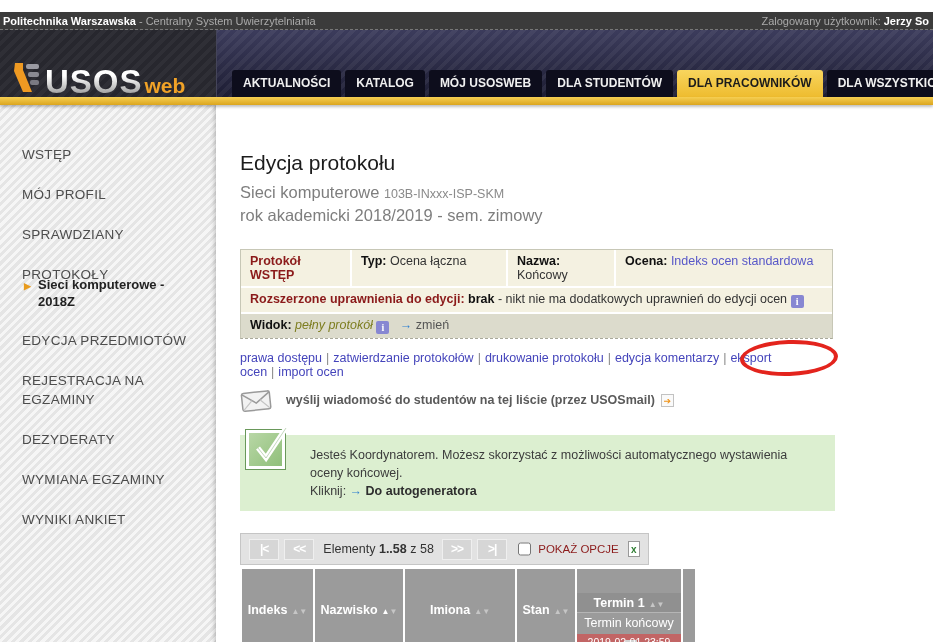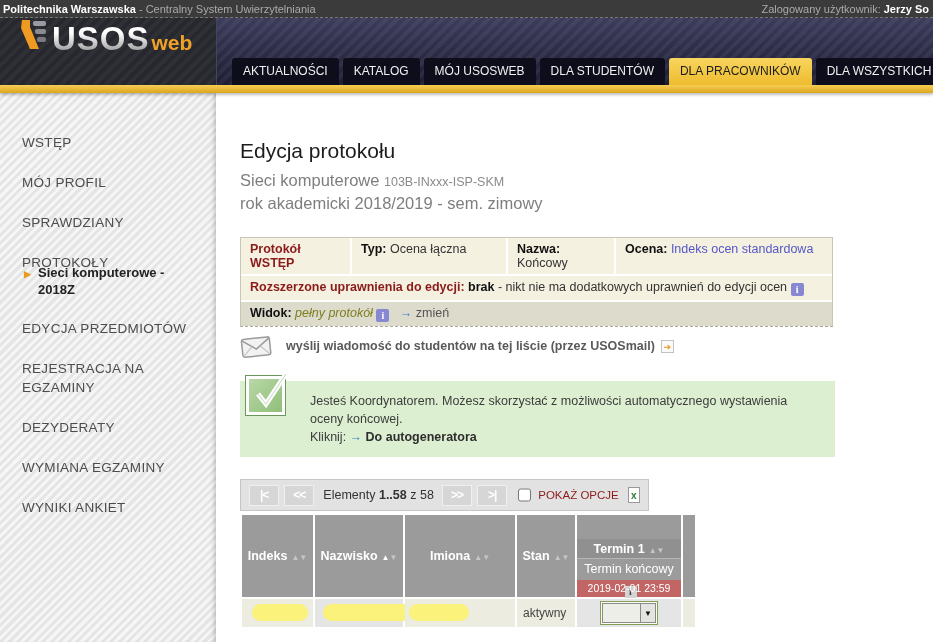--- a/index.html
+++ b/index.html
@@ -2,43 +2,43 @@
 <html><head>
 <meta charset="utf-8">
 <style>
   * { margin:0; padding:0; box-sizing:border-box; }
   html,body { width:933px; height:642px; overflow:hidden; background:#fff;
     font-family:"Liberation Sans", sans-serif; }
 
   
   .topbar { height:18px; background:#3b3b3b; color:#aaa; font-size:11px;
     display:flex; justify-content:space-between; align-items:center;
-    padding:0 4px 0 3px; border-bottom:1px dashed #777; }
+    padding:0 4px 0 3px; border-bottom:1px dashed #777;margin-top:12px; }
   .topbar b { color:#fff; font-weight:bold; }
   .topbar .right { white-space:nowrap; }
 
   
   .header { position:relative; height:67px;
     background:linear-gradient(#3c3c5c,#1d1d33);
   }
   .header::before { content:""; position:absolute; inset:0;
     background:repeating-linear-gradient(135deg, rgba(255,255,255,.05) 0 4px, transparent 4px 8px); }
   .logoarea { position:absolute; left:0; top:0; width:217px; height:67px;
     background:#27272e;
     background-image:repeating-linear-gradient(135deg, rgba(255,255,255,.04) 0 4px, transparent 4px 8px);
-    border-right:1px solid #44445a; display:flex; align-items:flex-start; padding-left:19px; }
+    border-right:1px solid #44445a; display:flex; align-items:flex-end; padding-left:12px; }
   .logo { display:flex; align-items:flex-end; }
   .logo-glyph { width:30px; height:36px; position:relative; margin-right:3px; }
   .logo-usos { font-size:33px; font-weight:bold; line-height:30px; letter-spacing:1px;
     background:linear-gradient(#ffffff 30%,#8f8f8f); -webkit-background-clip:text;
     background-clip:text; color:transparent; }
   .logo-web { font-size:21px; font-weight:bold; color:#f0a227; line-height:23px; margin-left:2px; }
   .tabs { position:absolute; left:232px; bottom:0; display:flex; gap:4px; }
   .tab { height:27px; line-height:27px; padding:0 11px; background:#0d0d1c; color:#f0f0f0;
-    font-size:12px; font-weight:normal; white-space:nowrap; border-radius:3px 3px 0 0;
+    font-size:12px; font-weight:bold; white-space:nowrap; border-radius:3px 3px 0 0;
     cursor:pointer; }
   .tab.active { background:linear-gradient(#f8d55e,#eebc2f); color:#1c1c1c; }
   .yellowbar { height:8px; background:linear-gradient(#f6cf53,#dba51e);
     box-shadow:0 2px 3px rgba(0,0,0,.25); position:relative; z-index:5; }
 
   
   .content { display:flex; height:549px; }
   .sidebar { width:216px; background:#ececec;
     background-image:repeating-linear-gradient(135deg, rgba(255,255,255,.5) 0 3px, rgba(0,0,0,.03) 3px 6px);
     box-shadow:inset -4px 0 5px -3px rgba(0,0,0,.25); padding:40px 0 0 22px; flex-shrink:0; }
@@ -233,20 +233,24 @@
         <div class="pcell">
           <span class="blab">Widok:</span>
           <span class="olive">pełny protokół</span>
           <span class="iicon">i</span>
           &nbsp;&nbsp;<span class="bluearrow">→</span>
           <a class="plink gray">zmień</a>
         </div>
       </div>
     </div>
 
+    <div class="actions">
+      <a>prawa dostępu</a><span class="sep">|</span><a>zatwierdzanie protokołów</a><span class="sep">|</span><a>drukowanie protokołu</a><span class="sep">|</span><a>edycja komentarzy</a><span class="sep">|</span><a>eksport ocen</a><span class="sep">|</span><a>import ocen</a>
+      <div class="red-ellipse"></div>
+    </div>
 
     <div class="mailrow">
       <span class="mail-icon">
         <svg width="34" height="26" viewBox="0 0 34 26">
           <rect x="2" y="5" width="28" height="18" rx="2" fill="#f2f2f2" stroke="#9a9a9a" stroke-width="1.5"></rect>
           <path d="M2 6 L16 16 L30 6" fill="none" stroke="#9a9a9a" stroke-width="1.5"></path>
           <path d="M3 22 L12 13 M29 22 L20 13" fill="none" stroke="#c5c5c5" stroke-width="1.2"></path>
         </svg>
       </span>
       <span class="txt">wyślij wiadomość do studentów na tej liście (przez USOSmail)</span>

